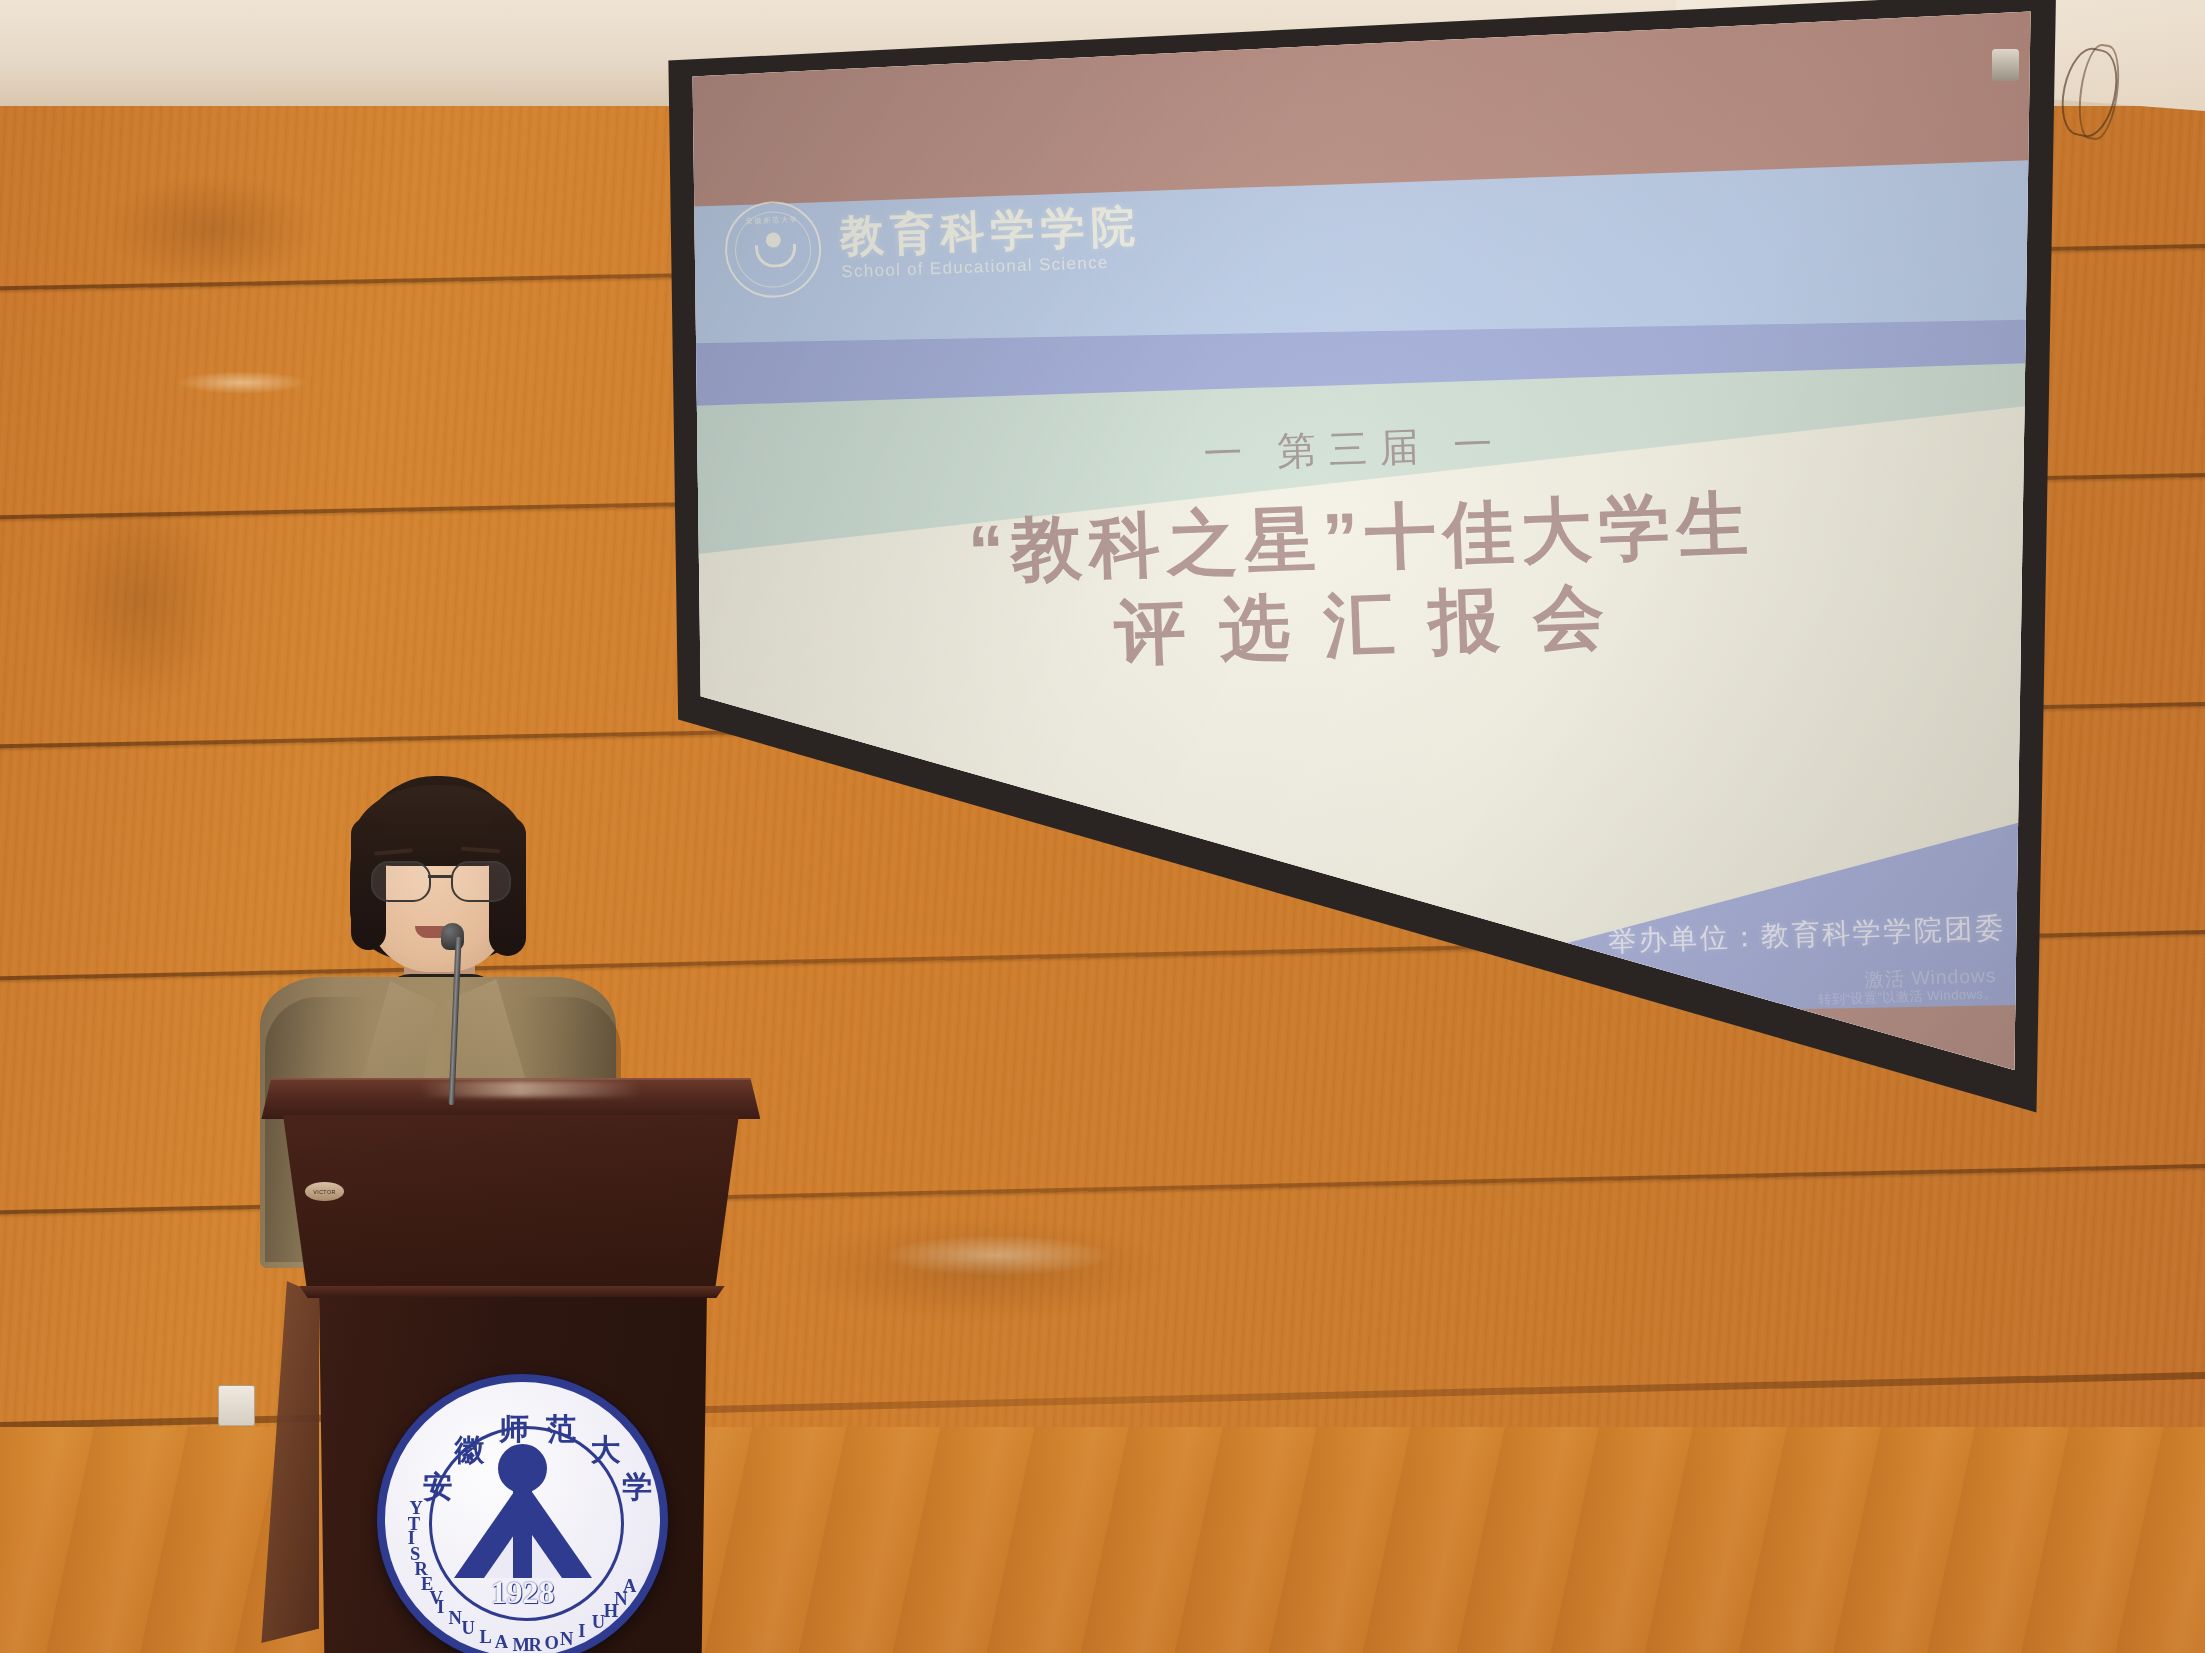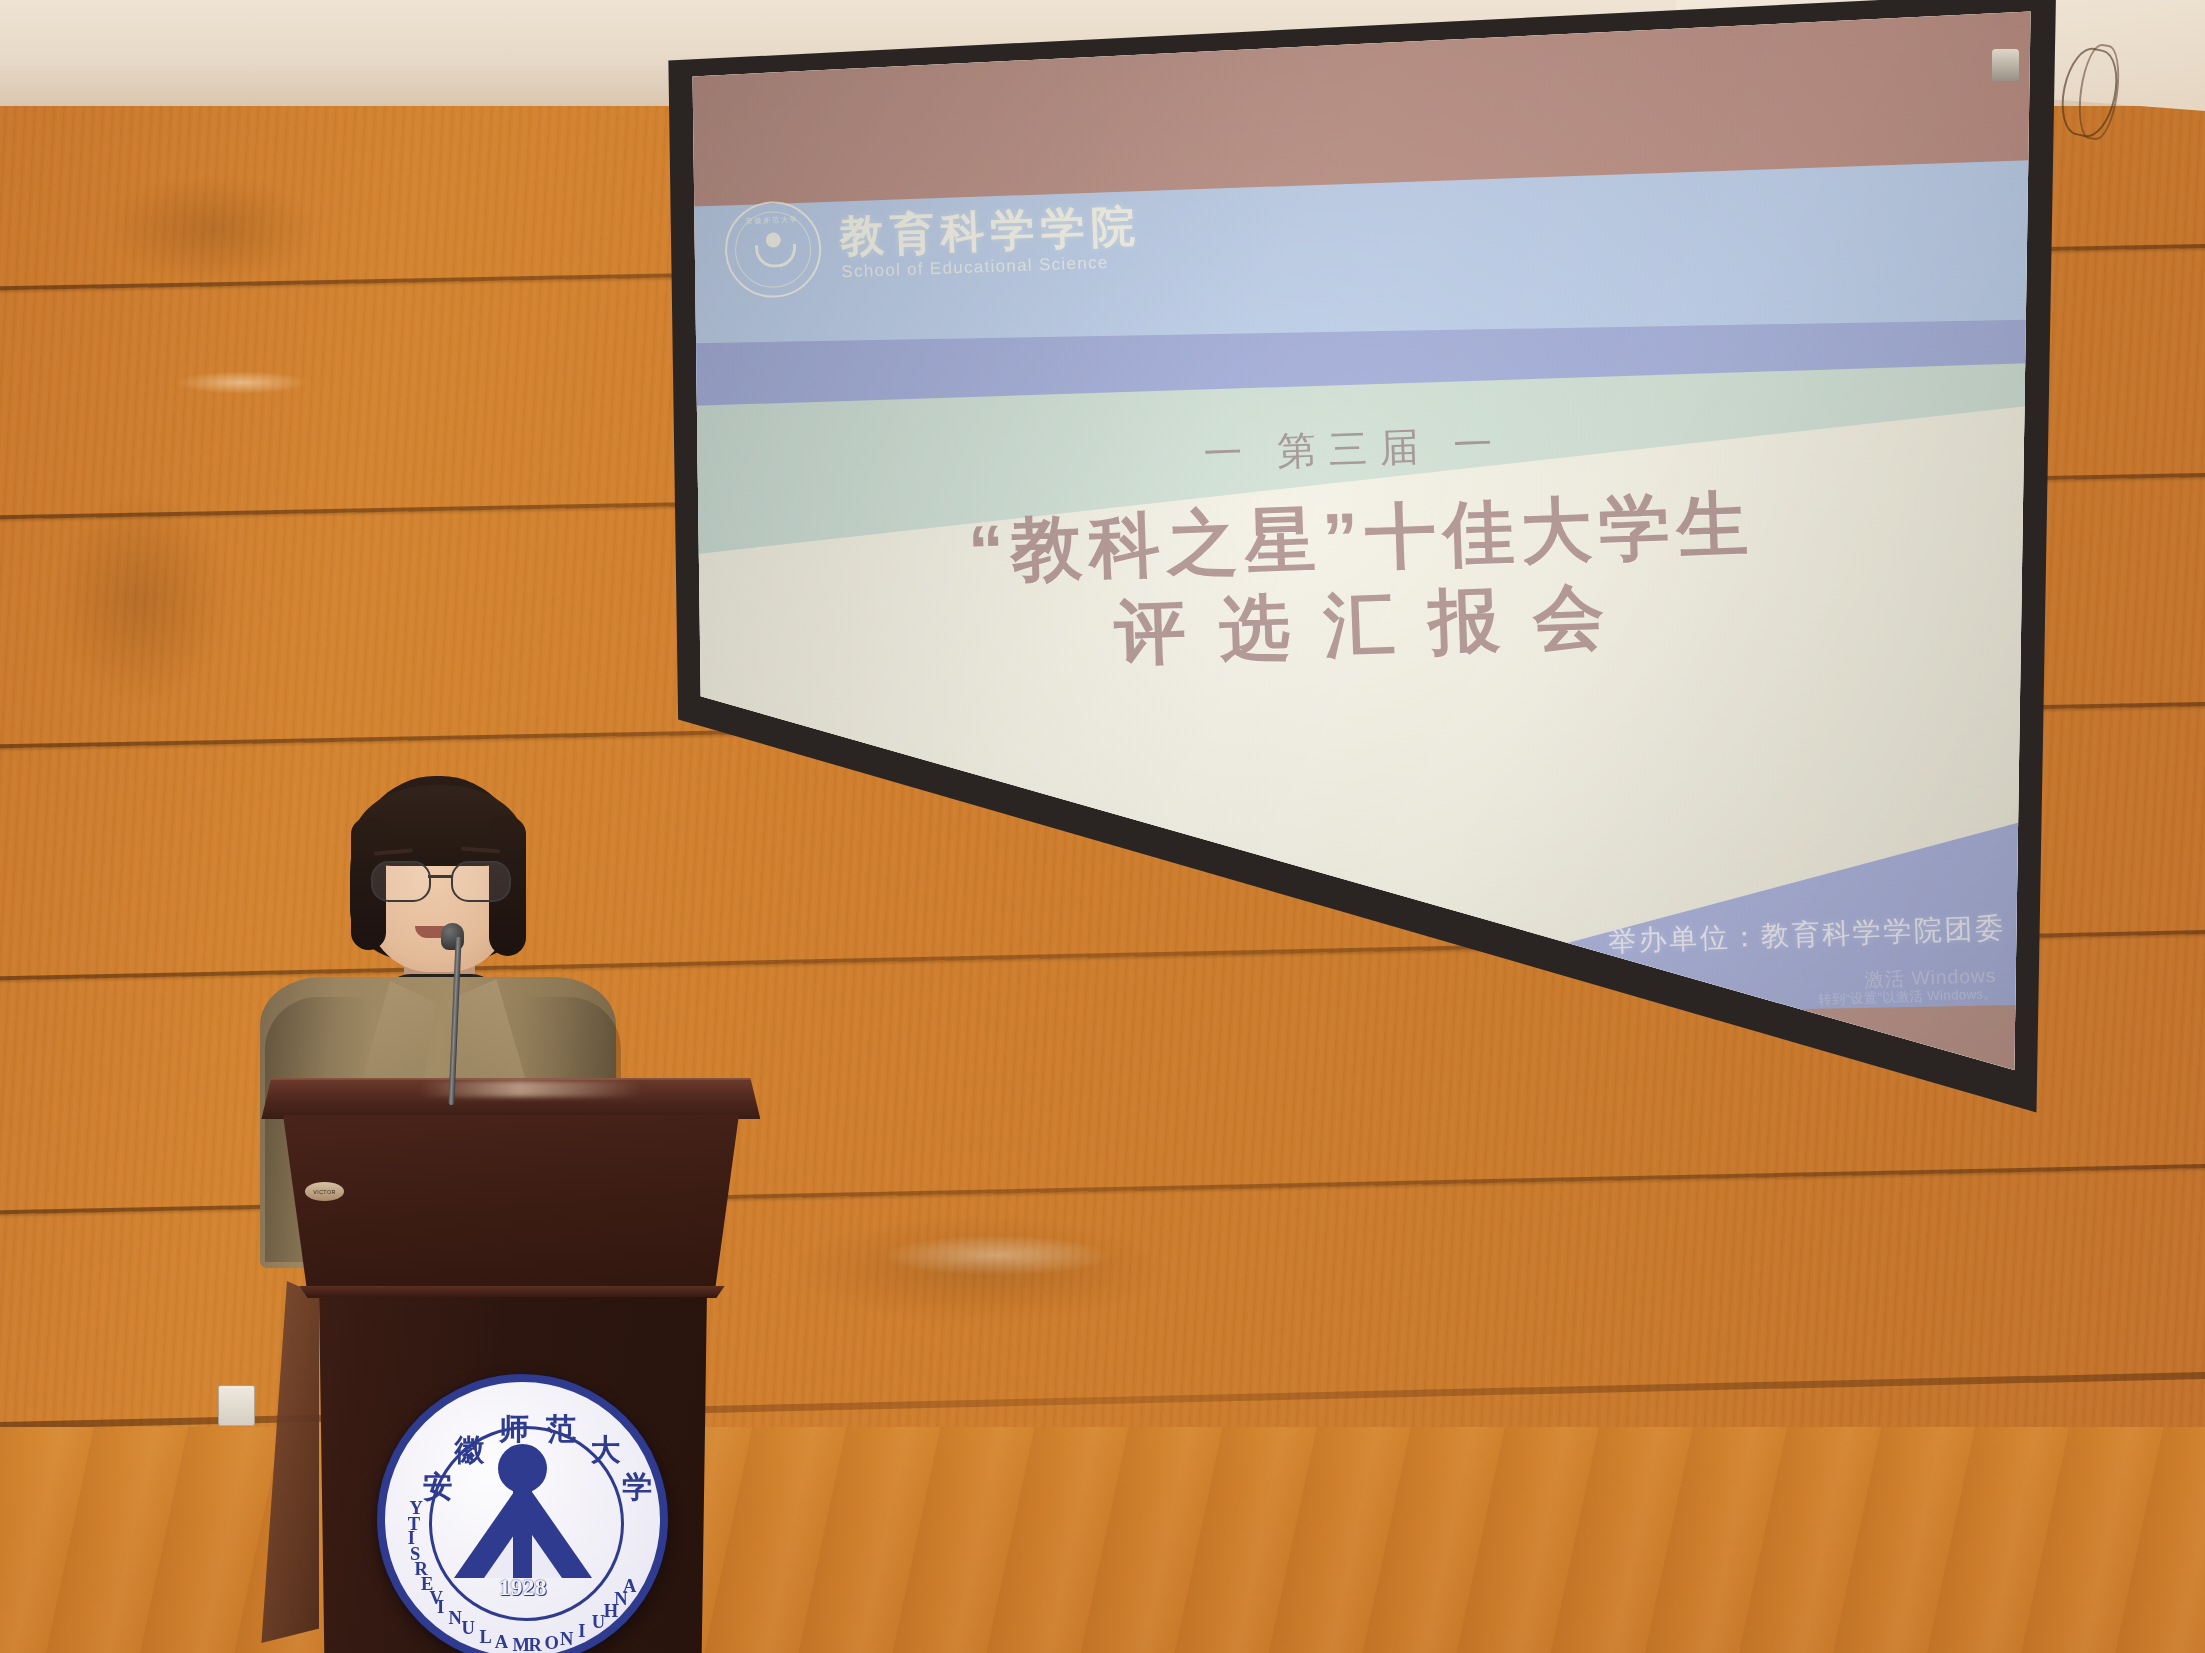--- a/index.html
+++ b/index.html
@@ -322,21 +322,21 @@
     margin-left: -39px;
     border-left: 39px solid transparent; border-right: 39px solid transparent;
     border-bottom: 56px solid #eceaf4;
   }
   .seal-fig-stem {
     position: absolute; left: 50%; top: 39px; width: 19.4px; height: 95px;
     margin-left: -9.7px; background: #2e3b8f;
   }
   .seal-year {
     position: absolute; left: 0; right: 0; top: 192px; text-align: center;
-    font-family: "Liberation Serif", serif; font-size: 24px; font-weight: 700;
+    font-family: "Liberation Serif", serif; font-size: 32px; font-weight: 700;
     color: #f3f2f9;
     text-shadow: 0 0 1.8px #2e3b8f, 0.9px 0.9px 0 #2e3b8f;
     z-index: 2;
   }
 
   
   .speaker { position: absolute; left: 265px; top: 776px; width: 344px; height: 371px; z-index: 28; }
   .sp-hair-back {
     position: absolute; left: 85px; top: 0; width: 176px; height: 185px;
     background: linear-gradient(180deg, #2a1d17 0%, #1d1310 100%);

